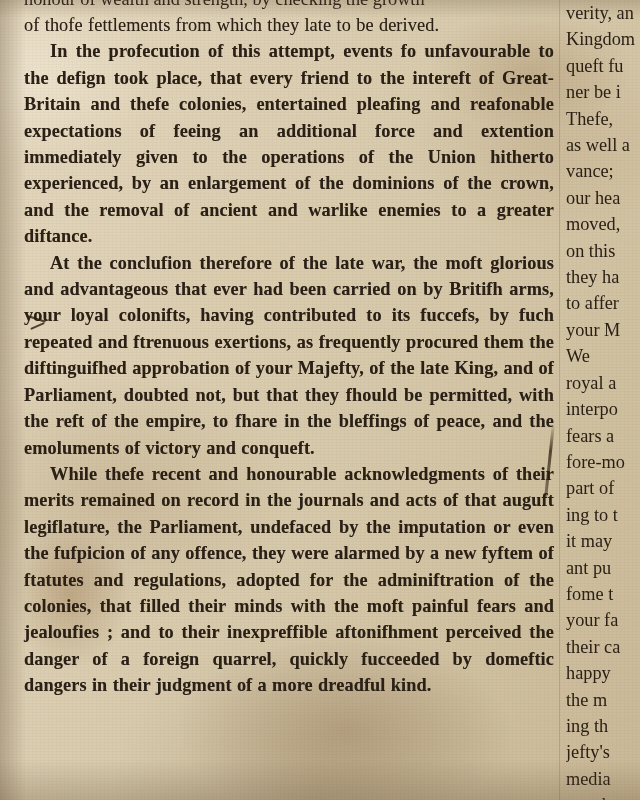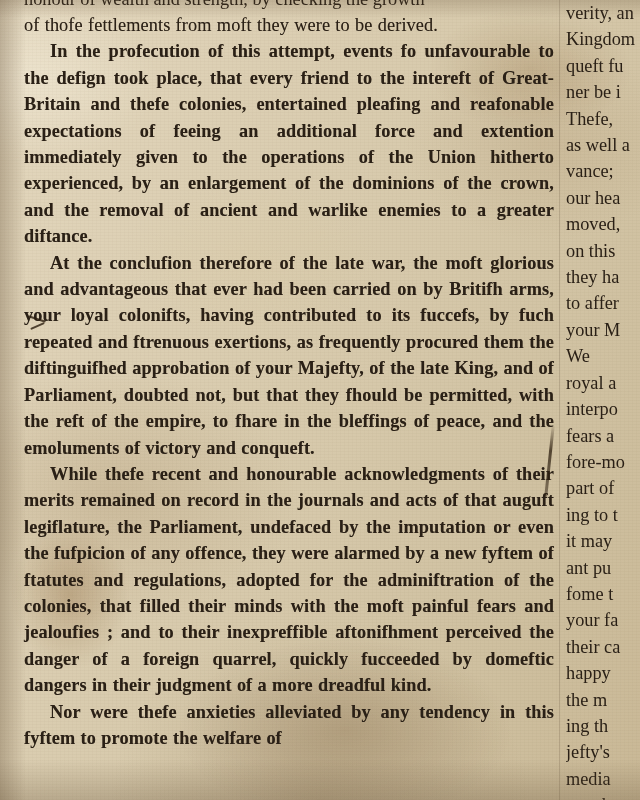--- a/index.html
+++ b/index.html
@@ -176,25 +176,24 @@
     <div class="stain" style="left:120px; top:180px; width:260px; height:160px; background:radial-gradient(ellipse at center, rgba(255,252,240,0.30), rgba(255,252,240,0) 70%);"></div>
   </div>
   <div id="grain"></div>
 
   <div class="gutter-rule"></div>
 
   <div class="col" id="col-main">
     <div class="clipped-line">
       <span>honour of wealth and strength, by checking the growth</span>
     </div>
-    <p class="para">of thofe fettlements from moft they were to be derived.</p>
+    <p class="para">of thofe fettlements from which they late to be derived.</p>
     <p class="para indent">In the profecution of this attempt, events fo unfavourable to the defign took place, that every friend to the intereft of Great-Britain and thefe colonies, entertained pleafing and reafonable expectations of feeing an additional force and extention immediately given to the operations of the Union hitherto experienced, by an enlargement of the dominions of the crown, and the removal of ancient and warlike enemies to a greater diftance.</p>
     <p class="para indent">At the conclufion therefore of the late war, the moft glorious and advantageous that ever had been carried on by Britifh arms, your loyal colonifts, having contributed to its fuccefs, by fuch repeated and ftrenuous exertions, as frequently procured them the diftinguifhed approbation of your Majefty, of the late King, and of Parliament, doubted not, but that they fhould be permitted, with the reft of the empire, to fhare in the bleffings of peace, and the emoluments of victory and conqueft.</p>
     <p class="para indent">While thefe recent and honourable acknowledgments of their merits remained on record in the journals and acts of that auguft legiflature, the Parliament, undefaced by the imputation or even the fufpicion of any offence, they were alarmed by a new fyftem of ftatutes and regulations, adopted for the adminiftration of the colonies, that filled their minds with the moft painful fears and jealoufies ; and to their inexpreffible aftonifhment perceived the danger of a foreign quarrel, quickly fucceeded by domeftic dangers in their judgment of a more dreadful kind.</p>
-    <p class="para indent">Nor were thefe anxieties alleviated by any tendency in this fyftem to promote the welfare of</p>
   </div>
 
   <div class="col" id="col-right">
     <p>verity, an</p>
     <p>Kingdom</p>
     <p>queft fu</p>
     <p>ner be i</p>
     <p>Thefe,</p>
     <p>as well a</p>
     <p>vance;</p>

